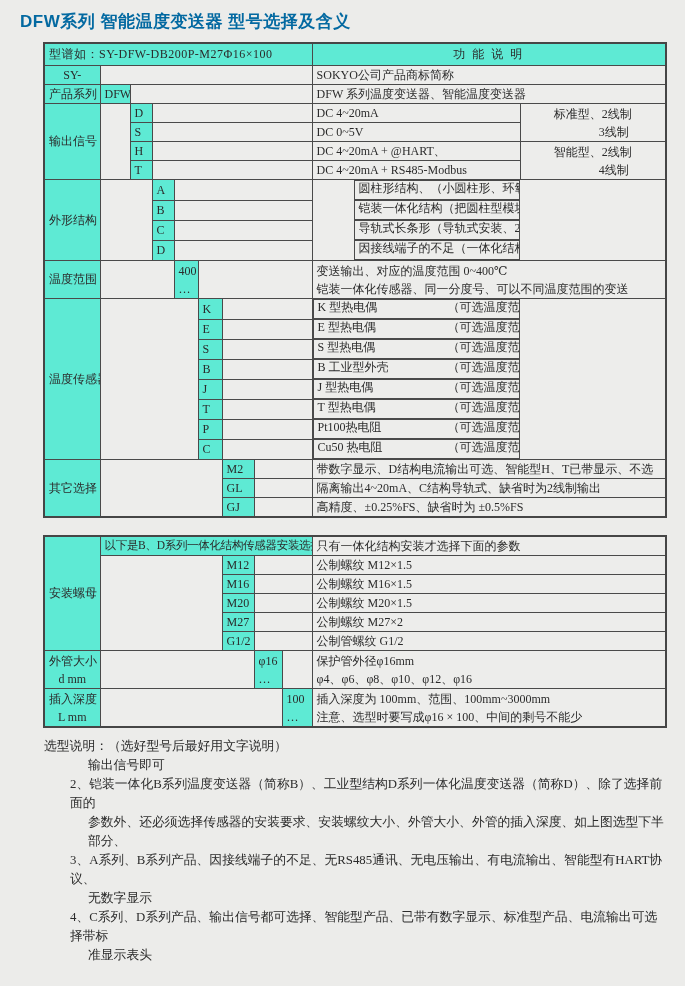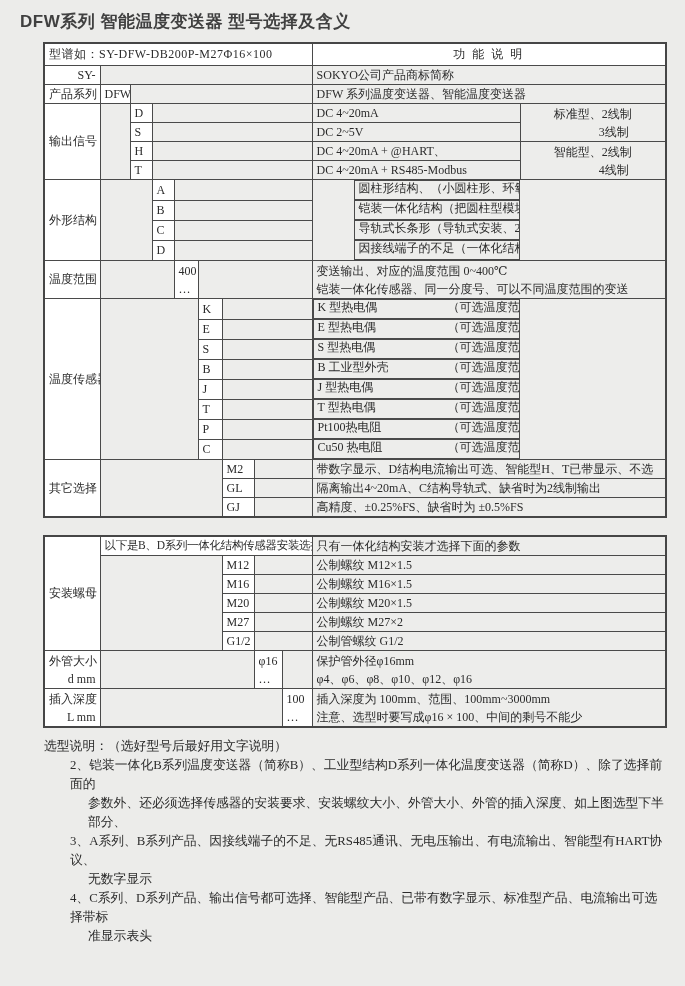--- a/index.html
+++ b/index.html
@@ -4,40 +4,40 @@
 <style>
   html,body{margin:0;padding:0;}
   body{
     width:685px;height:986px;background:#ececea;
     font-family:"Liberation Serif","DejaVu Serif",serif;
     color:#2b2b2b;overflow:hidden;
   }
   .page{padding:6px 16px 0 20px;}
   .title{
     font-family:"Liberation Sans","DejaVu Sans",sans-serif;
-    font-size:17px;font-weight:bold;color:#404040;
+    font-size:17px;font-weight:bold;color:#0369a1;
     margin:4px 0 9px 0;letter-spacing:.5px;
   }
   table.spec{
     border-collapse:collapse;table-layout:fixed;
     width:622px;margin-left:23px;
     font-size:12px;
     border:2px solid #464646;
     background:#ededeb;
   }
   table.spec td{
     border:1px solid #4a4a4a;
     height:18px;line-height:1.2;
     padding:0 4px;overflow:hidden;white-space:nowrap;
     vertical-align:middle;
   }
   tr.tall td{height:37px;}
   tr.hrow td{height:21px;}
-  .g{background:#ffffff;}
-  .lbl{text-align:right;white-space:normal;word-break:break-all;line-height:1.35;padding:0 2px;}
+  .g{background:#5eead4;}
+  .lbl{text-align:center;white-space:normal;word-break:break-all;line-height:1.35;padding:0 2px;}
   .code{text-align:left;padding:0 1px;}
   .hm{padding-left:12px;letter-spacing:.5px;}
   .hf{text-align:center;letter-spacing:2px;margin-left:27px;}
   .two div{line-height:18px;}
   .desc-split{display:flex;margin-left:41px;}
   .desc-split .dl{flex:0 0 auto;}
   .desc-split .dn{margin-left:auto;padding-right:6px;}
   .desc-fixed{display:flex;}
   .desc-fixed .dl{flex:0 0 130px;}
   .wire div{line-height:18px;text-align:center;}
@@ -95,21 +95,21 @@
       <td colspan="5"></td>
       <td>DC 4~20mA</td>
       <td class="wire two" rowspan="2">
         <div>标准型、2线制</div>
         <div class="w2">3线制</div>
       </td>
     </tr>
     <tr>
       <td class="g code">S</td>
       <td colspan="5"></td>
-      <td>DC 2~5V</td>
+      <td>DC 0~5V</td>
     </tr>
     <tr>
       <td class="g code">H</td>
       <td colspan="5"></td>
       <td>DC 4~20mA + @HART、</td>
       <td class="wire two" rowspan="2">
         <div>智能型、2线制</div>
         <div class="w2">4线制</div>
       </td>
     </tr>
@@ -330,20 +330,21 @@
       <td class="two">
         <div>插入深度为 100mm、范围、100mm~3000mm</div>
         <div>注意、选型时要写成φ16 × 100、中间的剩号不能少</div>
       </td>
     </tr>
   </tbody>
     </table>
 
   <div class="notes">
     <div>选型说明：（选好型号后最好用文字说明）</div>
+    <div class="ind2">输出信号即可</div>
     <div class="ind1">2、铠装一体化B系列温度变送器（简称B）、工业型结构D系列一体化温度变送器（简称D）、除了选择前面的</div>
     <div class="ind2">参数外、还必须选择传感器的安装要求、安装螺纹大小、外管大小、外管的插入深度、如上图选型下半部分、</div>
     <div class="ind1">3、A系列、B系列产品、因接线端子的不足、无RS485通讯、无电压输出、有电流输出、智能型有HART协议、</div>
     <div class="ind2">无数字显示</div>
     <div class="ind1">4、C系列、D系列产品、输出信号都可选择、智能型产品、已带有数字显示、标准型产品、电流输出可选择带标</div>
     <div class="ind2">准显示表头</div>
   </div>
 
 </div>
 

